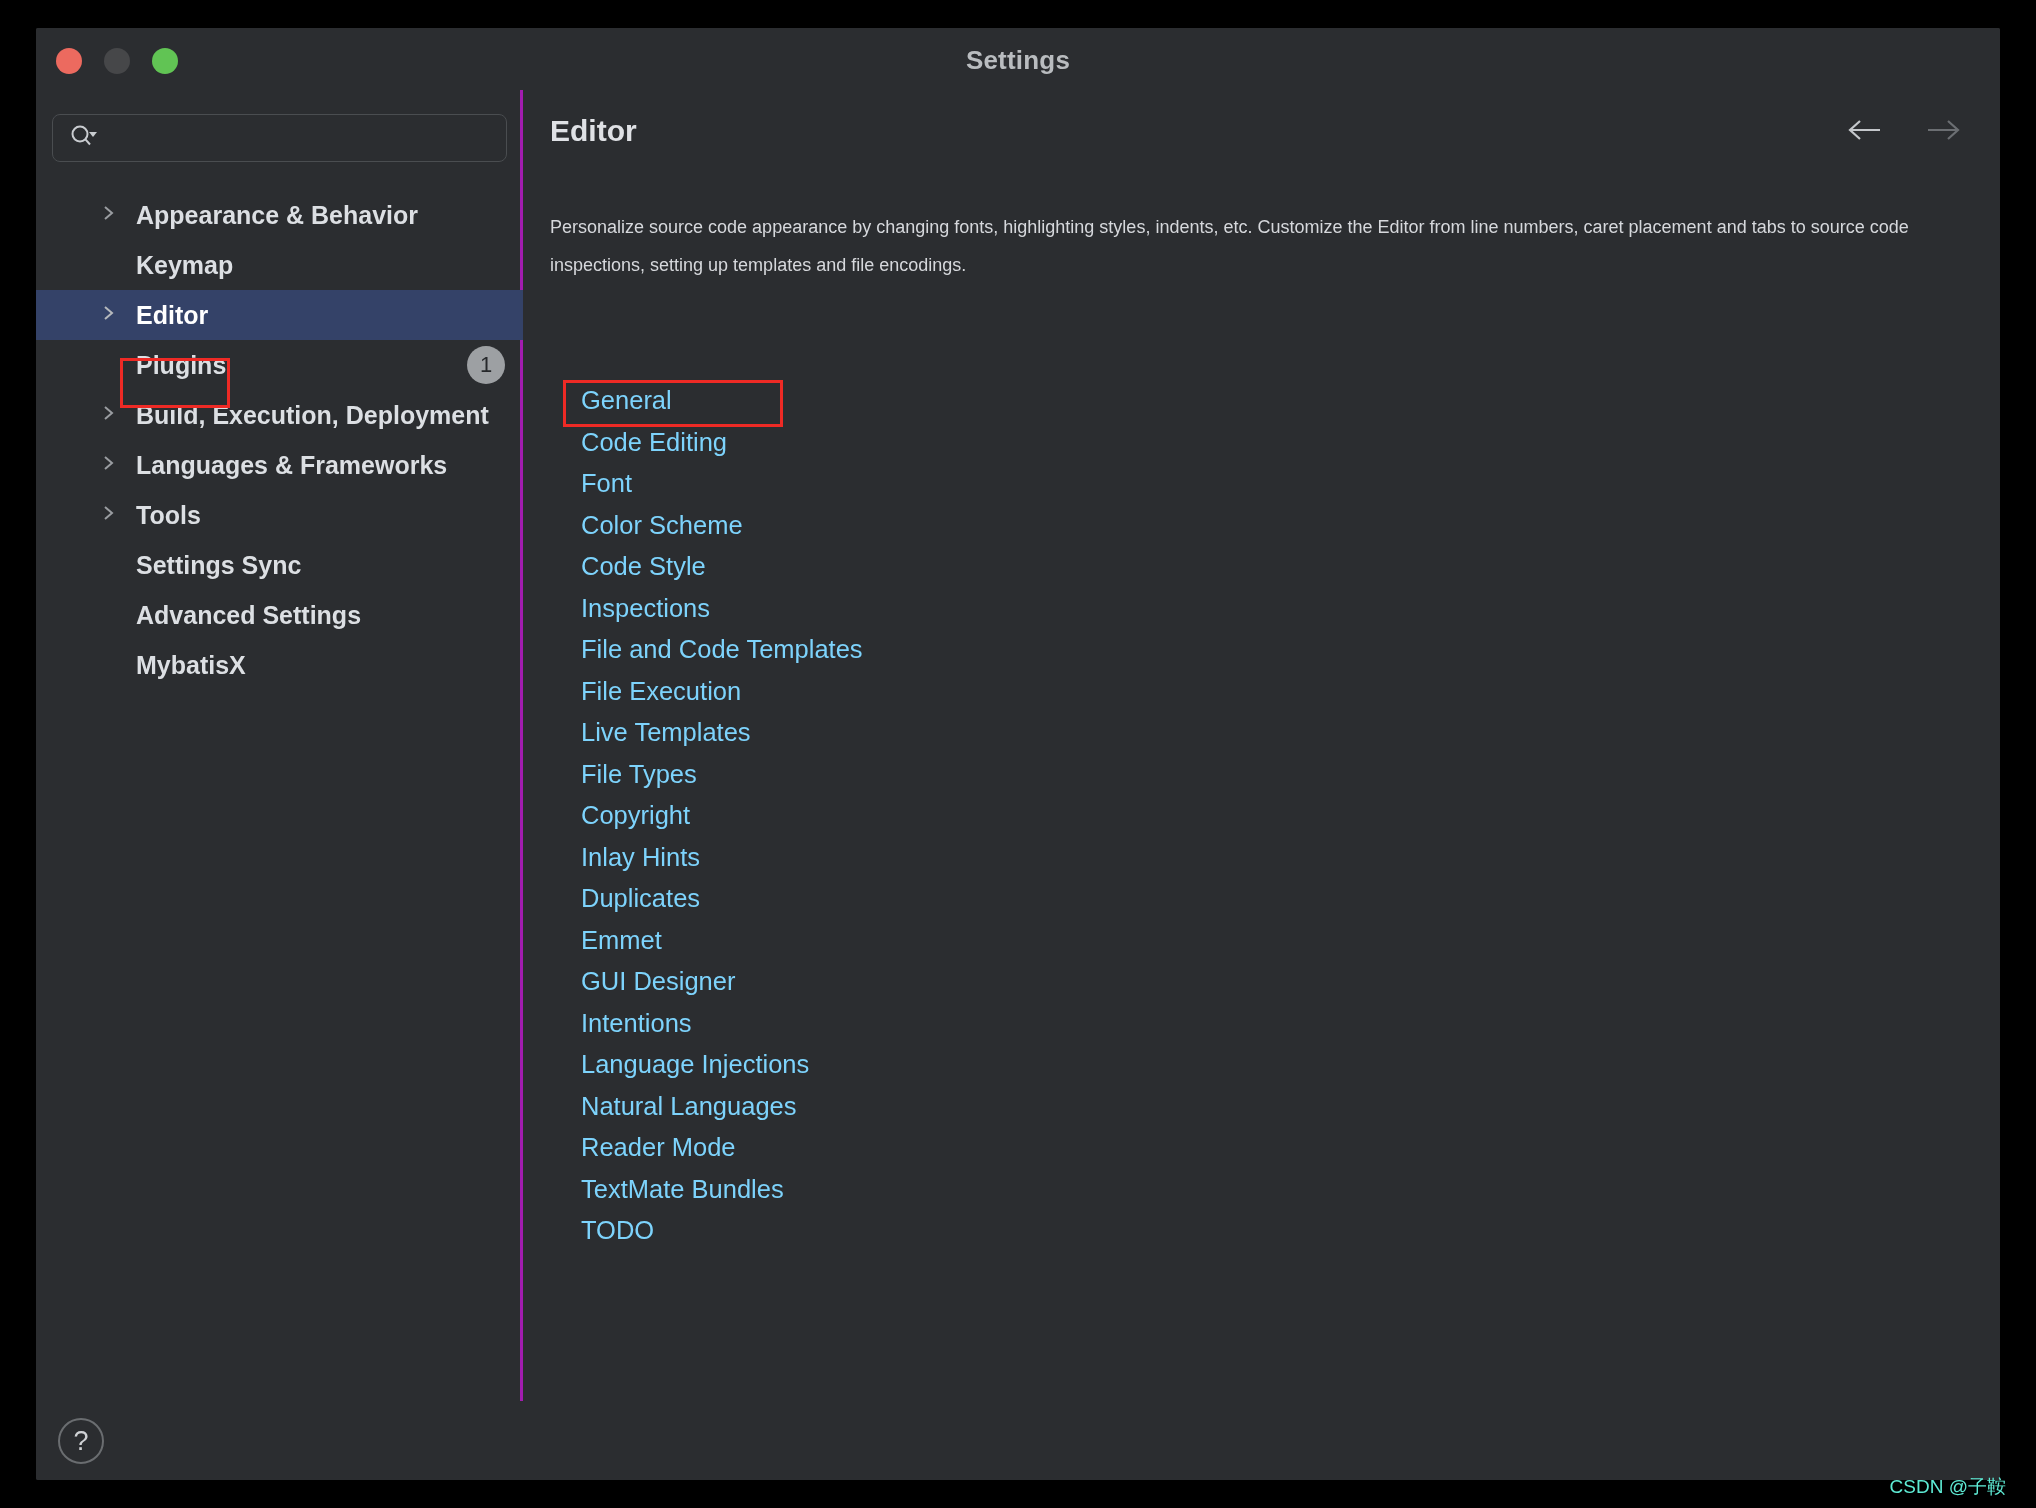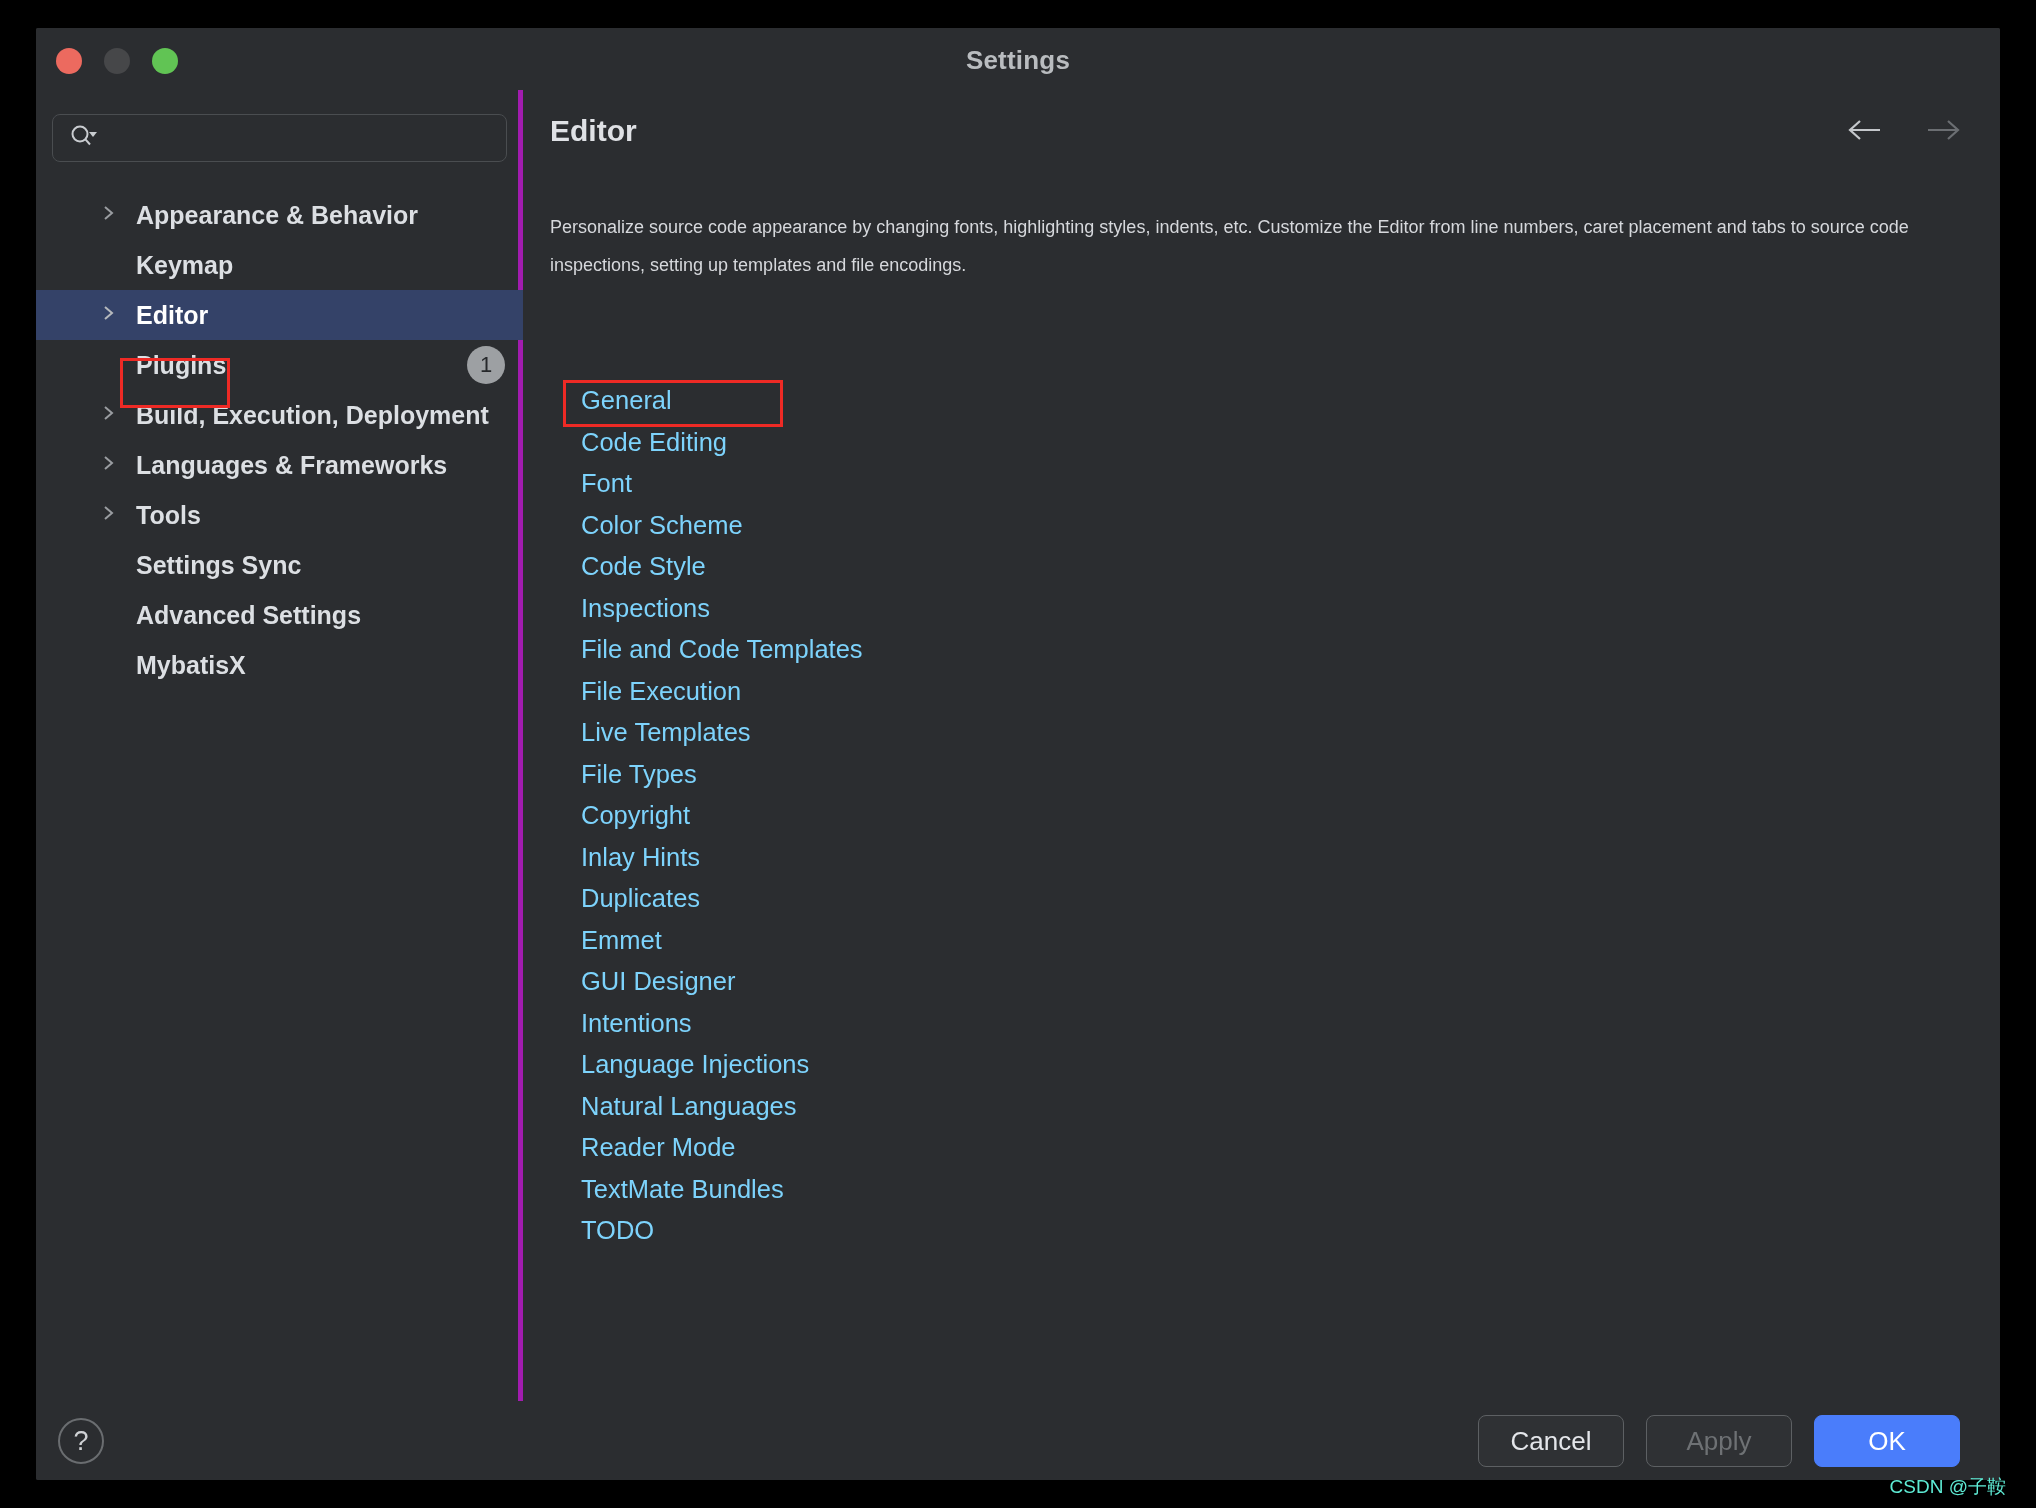--- a/index.html
+++ b/index.html
@@ -73,21 +73,21 @@
     width: 1964px;
     height: 1311px;
     display: flex;
   }
 
   .sidebar {
     position: relative;
     width: 487px;
     height: 100%;
     background: #2b2d30;
-    border-right: 5px solid #a21caf;
+    border-right: 3px solid #a21caf;
     flex: 0 0 487px;
   }
 
   .searchbox {
     position: absolute;
     left: 16px;
     top: 24px;
     width: 455px;
     height: 48px;
     border: 1px solid #4a4d50;
@@ -492,23 +492,18 @@
             </div>
         </div>
 
         <div class="anno-encodings"></div>
       </div>
 
     </div>
 
     <div class="footer">
       <div class="help-btn">?</div>
-      <div class="footer-buttons">
-        <div class="btn outline">Cancel</div>
-        <div class="btn outline disabled">Apply</div>
-        <div class="btn primary">OK</div>
-      </div>
     </div>
 
   </div>
 
   <div class="watermark">CSDN @子鞍</div>
 </div>
 
 </body></html>

